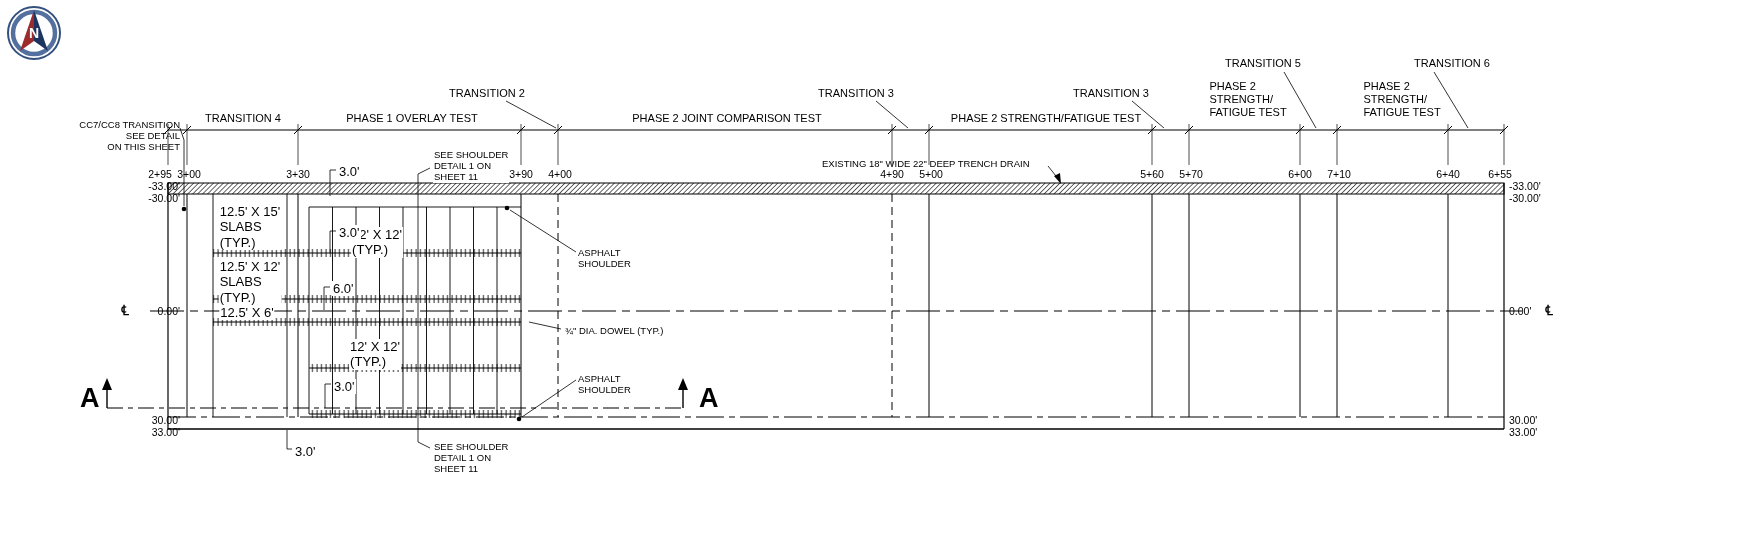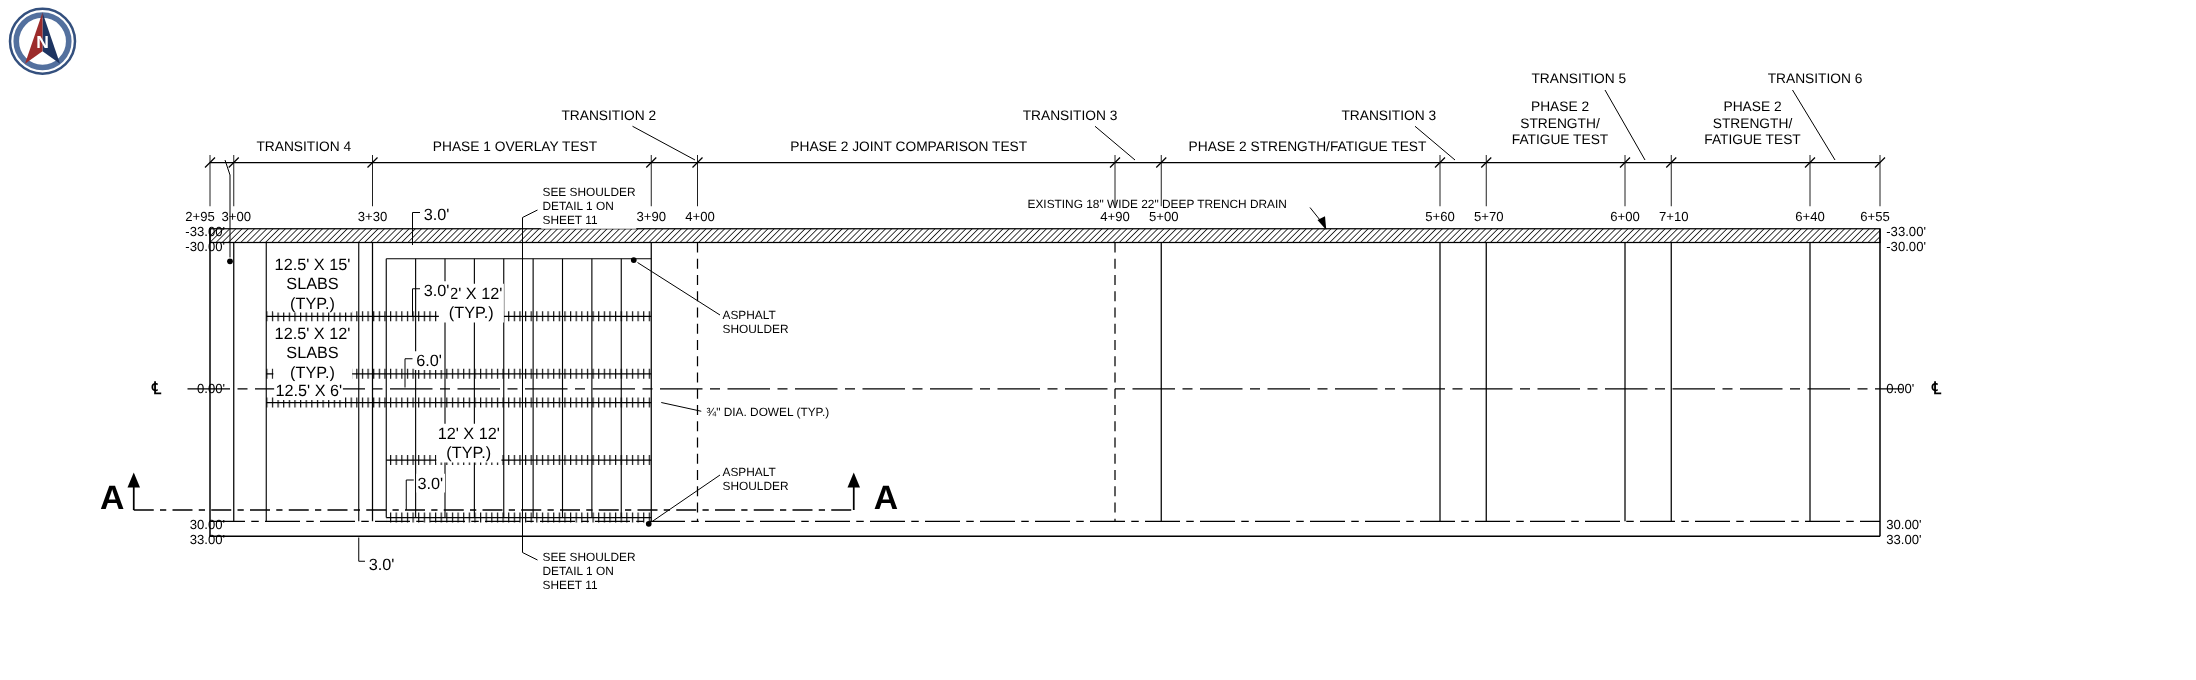--- a/index.html
+++ b/index.html
@@ -1,20 +1,20 @@
 <!DOCTYPE html>
 <html><head>
 <meta charset="utf-8">
 <style>
   *{margin:0;padding:0;box-sizing:border-box}
   html,body{background:#fff}
   #canvas{position:relative;width:1757px;height:544px;background:#fff;
           font-family:"Liberation Sans",sans-serif;color:#000;overflow:hidden}
   .lbl{position:absolute;font-size:11px;line-height:1.18;white-space:pre-line;color:#000}
-  .ctr{transform:translateX(-50%);text-align:center}
+  .ctr{transform:translateX(-50%);}
   .rt{text-align:right}
   .b{font-weight:normal}
   .s10{font-size:10.5px}
   .s9{font-size:9.5px}
   .s8{font-size:13px}
   .bg{background:#fff;padding:0 1px}
   .big{font-size:27px;font-weight:bold}
   .cl{font-size:14px;font-weight:bold}
   svg.lines{position:absolute;left:0;top:0}
 </style>
@@ -205,20 +205,23 @@
   <div class="lbl b s10 rt" style="left:120px;top:414px;width:60px">30.00'</div>
   <div class="lbl b s10 rt" style="left:120px;top:426px;width:60px">33.00'</div>
 
   <div class="lbl b s10" style="left:1509px;top:180px">-33.00'</div>
   <div class="lbl b s10" style="left:1509px;top:192px">-30.00'</div>
   <div class="lbl b s10" style="left:1509px;top:305px">0.00'</div>
   <div class="cl lbl" style="left:1545px;top:302px">℄</div>
   <div class="lbl b s10" style="left:1509px;top:414px">30.00'</div>
   <div class="lbl b s10" style="left:1509px;top:426px">33.00'</div>
 
+  <div class="lbl s9 rt" style="left:62px;top:119px;width:118px">CC7/CC8 TRANSITION
+SEE DETAIL
+ON THIS SHEET</div>
   <div class="lbl s9" style="left:822px;top:158px">EXISTING 18" WIDE 22" DEEP TRENCH DRAIN</div>
   <div class="lbl s9 b bg" style="left:433px;top:149px">SEE SHOULDER
 DETAIL 1 ON
 SHEET 11</div>
   <div class="lbl s9 b bg" style="left:433px;top:441px">SEE SHOULDER
 DETAIL 1 ON
 SHEET 11</div>
   <div class="lbl s9" style="left:578px;top:247px">ASPHALT
 SHOULDER</div>
   <div class="lbl s9" style="left:578px;top:373px">ASPHALT

